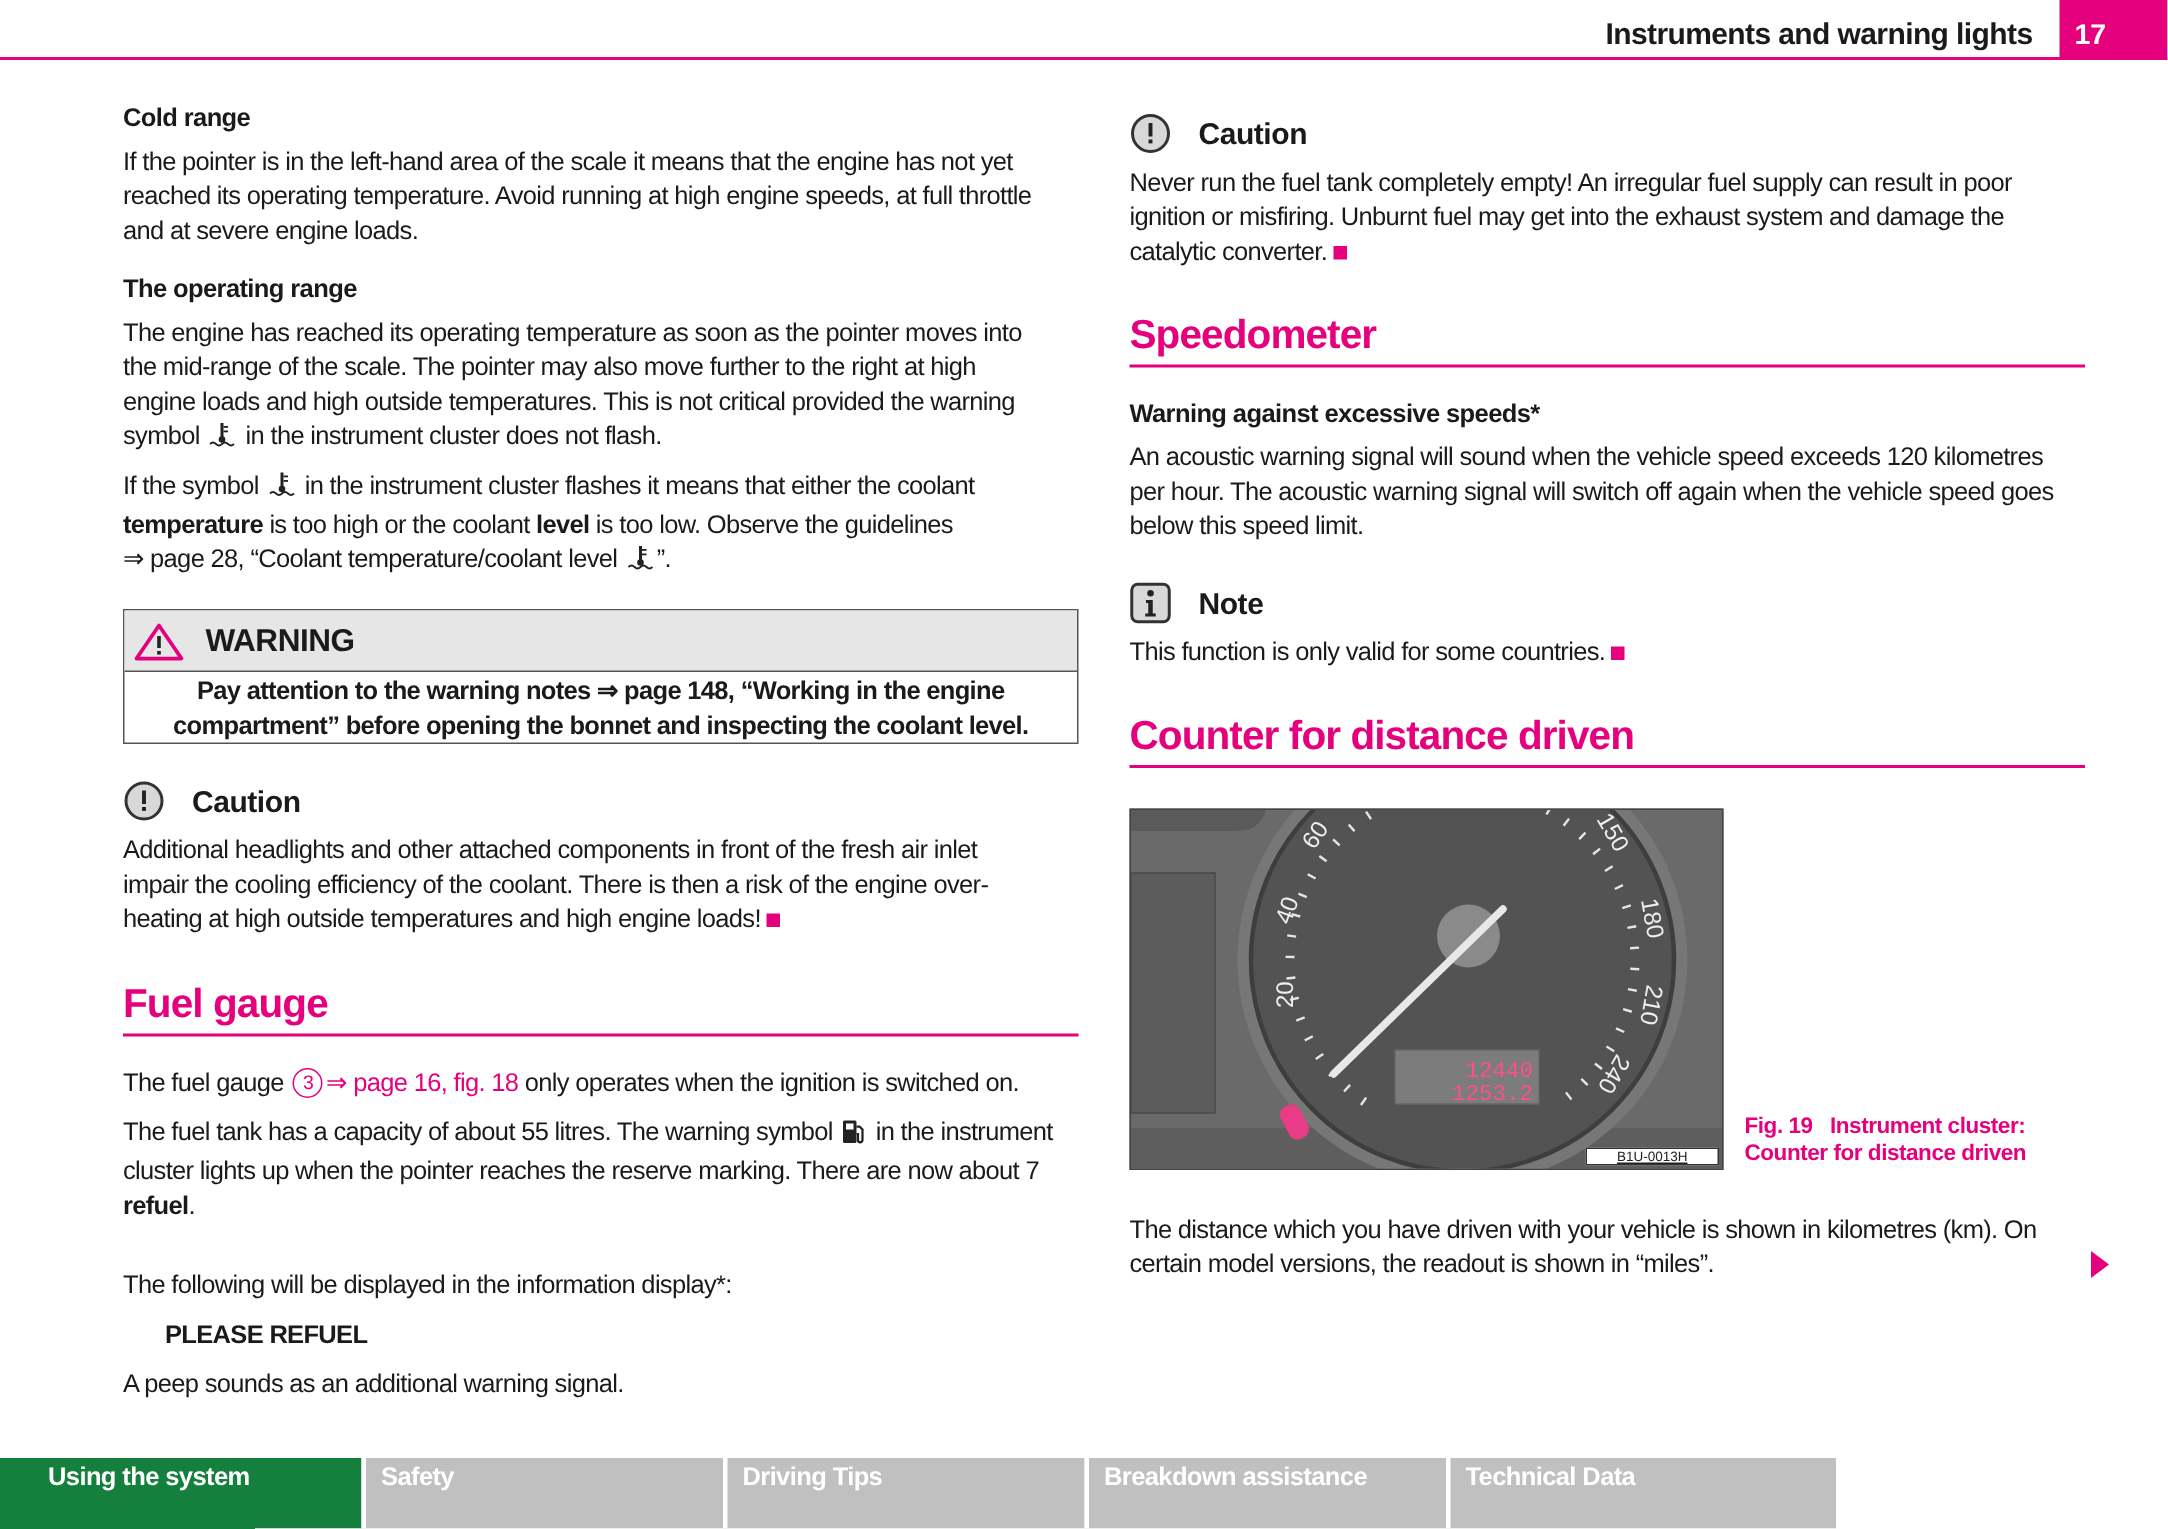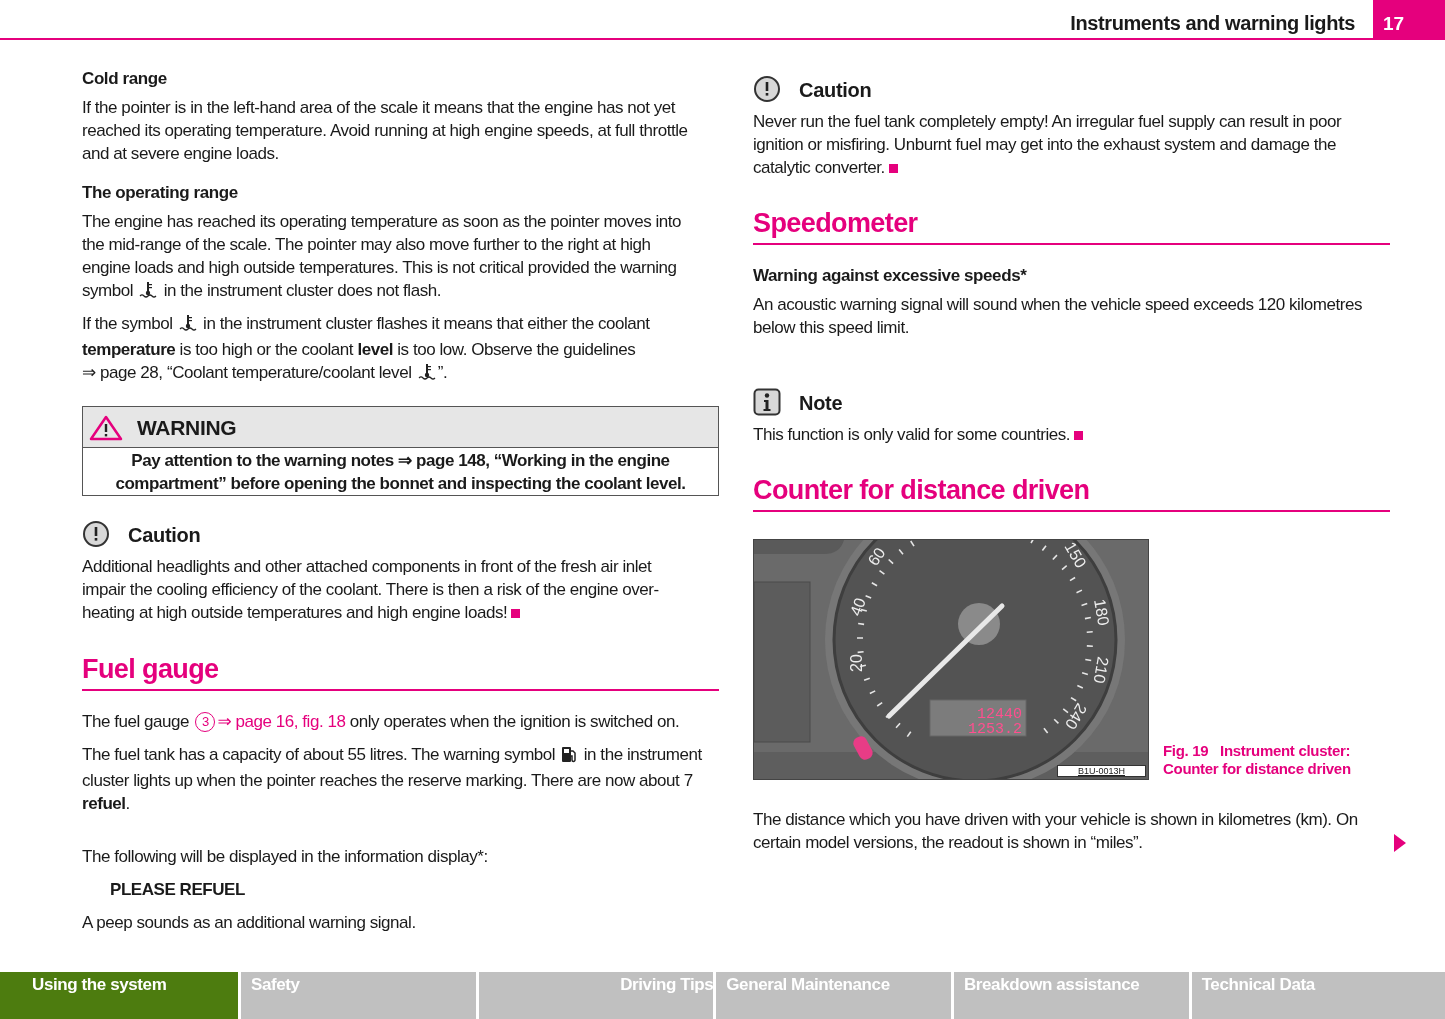--- a/index.html
+++ b/index.html
@@ -40,21 +40,21 @@
   
   .figure { position: absolute; left: 753px; top: 539px; width: 396px; height: 241px; border: 1px solid #444; overflow: hidden; background: #6e6e6e; }
   .fig-caption { position: absolute; left: 1163px; top: 742px; font-size: 15px; font-weight: bold; color: #e5007d; line-height: 18px; letter-spacing: -0.3px; }
   .fig-label { position: absolute; right: 2px; bottom: 2px; background: #fff; border: 1px solid #333; font-size: 9px; padding: 0 20px; color: #222; text-decoration: underline; }
 
   .next-arrow { position: absolute; left: 1394px; top: 834px; width: 0; height: 0; border-top: 9px solid transparent; border-bottom: 9px solid transparent; border-left: 12px solid #e5007d; }
 
   
   .footer-nav { position: absolute; left: 0; top: 972px; width: 1445px; height: 47px; display: flex; }
   .nav-tab { height: 47px; background: #c0c0c0; color: #fff; font-size: 17px; font-weight: bold; padding: 3px 0 0 10px; border-left: 3px solid #fff; letter-spacing: -0.4px; }
-  .nav-tab.active { background: #4d7c0f; border-left: none; padding-left: 32px; }
+  .nav-tab.active { background: #15803d; border-left: none; padding-left: 32px; }
 </style>
 </head>
 <body>
 
 <div class="page-header">
   <div class="header-title">Instruments and warning lights</div>
   <div class="page-number-box">
     <span class="page-number">17</span>
   </div>
   <div class="header-rule"></div>
@@ -193,20 +193,21 @@
     <div>Never run the fuel tank completely empty! An irregular fuel supply can result in poor</div>
     <div>ignition or misfiring. Unburnt fuel may get into the exhaust system and damage the</div>
     <div><span>catalytic converter.</span><span class="end-mark"></span></div>
   </div>
 
   <div class="abs section-title" style="left:753px; top:208px;">Speedometer</div>
   <div class="abs section-rule" style="left:753px; top:243px; width:637px;"></div>
   <div class="abs subhead" style="left:753px; top:266px;">Warning against excessive speeds*</div>
   <div class="abs para" style="left:753px; top:293px; width:645px;">
     <div>An acoustic warning signal will sound when the vehicle speed exceeds 120 kilometres</div>
+    <div>per hour. The acoustic warning signal will switch off again when the vehicle speed goes</div>
     <div>below this speed limit.</div>
   </div>
 
   <div class="note-head" style="left:753px; top:388px; width:300px;">
     <span class="note-icon">
       <svg width="28" height="28" viewBox="0 0 28 28">
           <rect x="1.5" y="1.5" width="25" height="25" rx="4" fill="#d8d8d8" stroke="#333" stroke-width="2"></rect>
           <circle cx="14" cy="7.5" r="2.2" fill="#222"></circle>
           <path d="M11 12 h4.5 v9 h2 v2 h-7 v-2 h2 v-7 h-1.5 z" fill="#222"></path>
         </svg>
@@ -300,17 +301,16 @@
     <div>The distance which you have driven with your vehicle is shown in kilometres (km). On</div>
     <div>certain model versions, the readout is shown in “miles”.</div>
   </div>
 
   <div class="next-arrow"></div>
 </div>
 
 <div class="footer-nav">
   <div class="nav-tab active" style="width:241px;">Using the system</div>
   <div class="nav-tab" style="width:241px;">Safety</div>
-  <div class="nav-tab" style="width:241px;text-align:right;">Driving Tips</div>
-  <div class="nav-tab" style="width:241px;">General Maintenance</div>
+  <div class="nav-tab" style="width:241px;">Driving Tips</div>
   <div class="nav-tab" style="width:241px;">Breakdown assistance</div>
   <div class="nav-tab" style="width:260px;">Technical Data</div>
 </div>
 
 </body></html>

